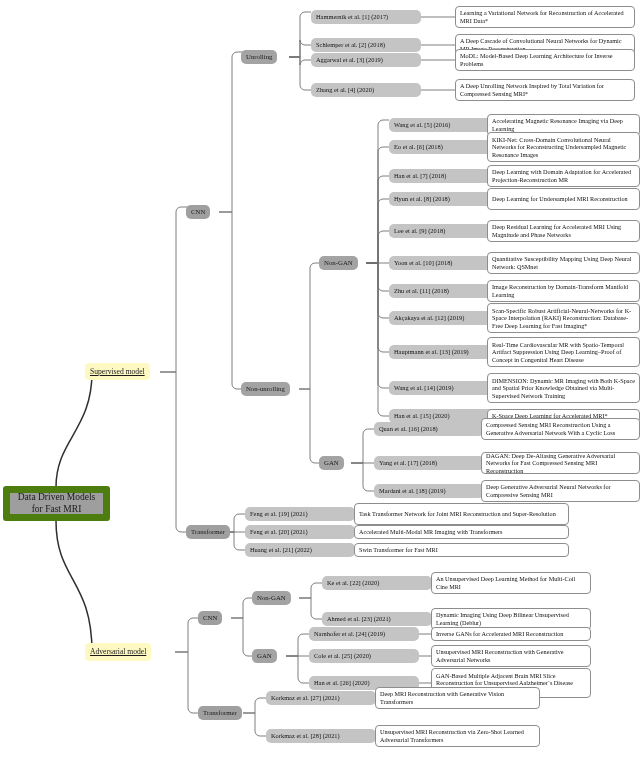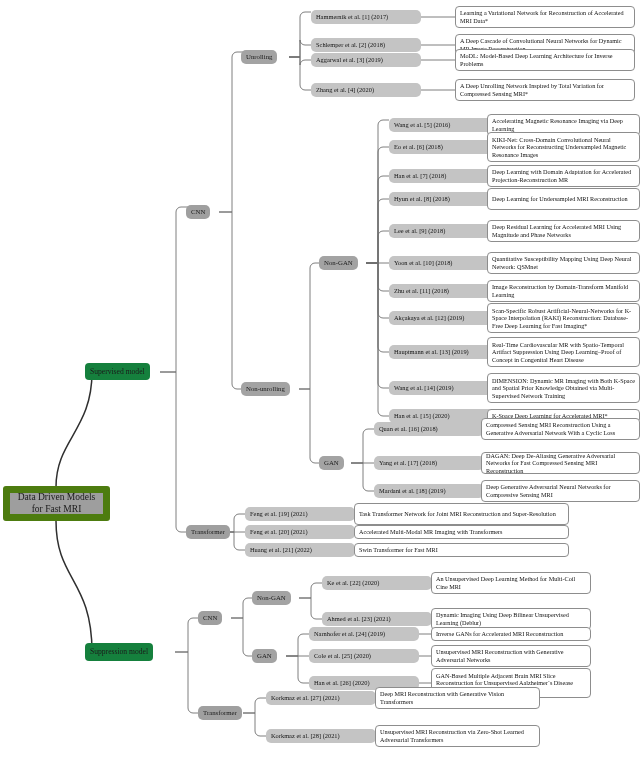--- a/index.html
+++ b/index.html
@@ -23,21 +23,21 @@
     background:#9e9e9e;border:7px solid #4d7c0f;border-radius:3px;
     color:#1a1a1a;font-size:9.5px;line-height:11.5px;text-align:center;
     justify-content:center;padding:3px 4px;
   }
   
   .pill{
     background:#a8a8a8;border-radius:5px;color:#1b1b1b;
     font-size:6.6px;line-height:8px;padding:2px 5px;
     white-space:nowrap;
   }
-  .pill.lv1{background:#15803d;font-size:7.6px;border-radius:4px;}
+  .pill.lv1{background:#fef9c3;font-size:7.6px;border-radius:4px;text-decoration:underline;}
   .pill.lv2{background:#9f9f9f;font-size:6.8px;}
   .pill.lv3{background:#a3a3a3;font-size:6.8px;}
   .pill.cite{
     background:#c4c4c4;border-radius:5px;font-size:6.4px;
     padding:2px 5px;color:#141414;
   }
   
   .leaf{
     background:#ffffff;border:0.8px solid #8d8d8d;border-radius:4px;
     font-size:6.2px;line-height:7.6px;color:#111111;
@@ -139,21 +139,21 @@
   </svg>
 
   <div class="node root" style="left:3px;top:486px;width:107px;height:35px;">
     <span class="txt" id="rootlbl">Data Driven Models<br>for Fast MRI</span>
   </div>
 
   <div class="node pill lv1" style="left:85px;top:363px;height:17px;">
     <span class="txt">Supervised model</span>
   </div>
   <div class="node pill lv1" style="left:85px;top:643px;height:18px;">
-    <span class="txt">Suppression model</span>
+    <span class="txt">Adversarial model</span>
   </div>
 
   <div class="node pill lv2" style="left:186px;top:205px;height:14px;">
     <span class="txt">CNN</span>
   </div>
   <div class="node pill lv2" style="left:186px;top:525px;height:14px;">
     <span class="txt">Transformer</span>
   </div>
 
   <div class="node pill lv3" style="left:241px;top:50px;height:14px;">

